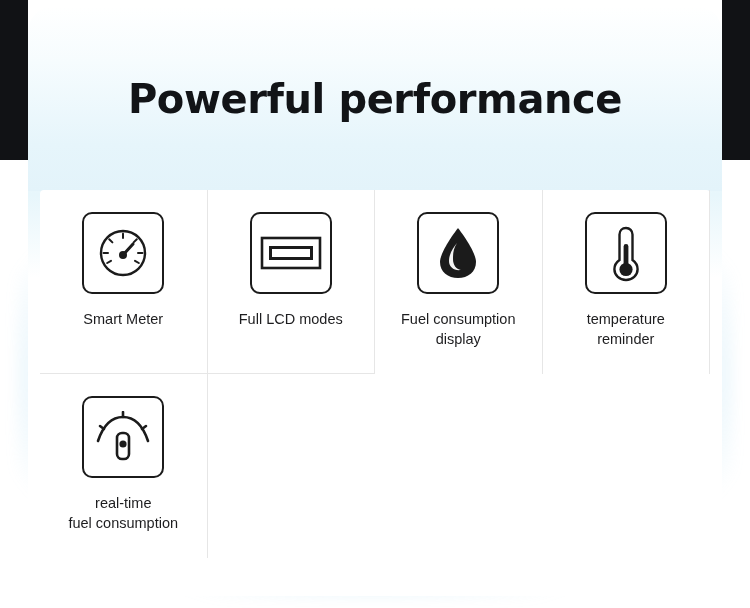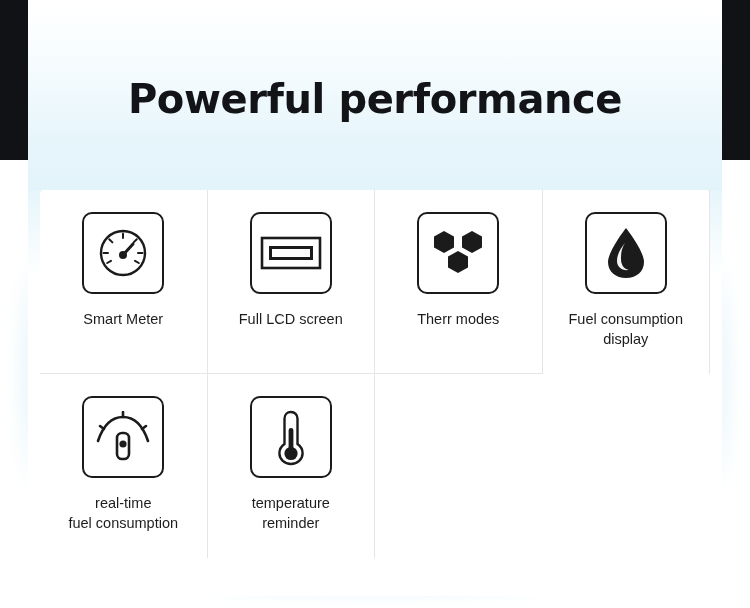--- a/index.html
+++ b/index.html
@@ -167,69 +167,59 @@
       </div>
 
       <div class="cell row1 c1">
         <div class="icon-box">
           <svg width="62" height="34" viewBox="0 0 62 34">
             <rect x="2" y="2" width="58" height="30" fill="none" stroke="#1b1b1b" stroke-width="2.6"></rect>
             <rect x="9" y="10" width="44" height="14" fill="#1b1b1b"></rect>
             <rect x="12" y="13" width="38" height="8" fill="#ffffff"></rect>
           </svg>
         </div>
-        <div class="cell-label">Full LCD screen</div>
-      </div>
-
-      <div class="cell row1 c2">
-        <div class="icon-box">
-          <svg width="60" height="52" viewBox="0 0 60 52">
-            <polygon points="16,4 26,9.5 26,20.5 16,26 6,20.5 6,9.5" fill="#1b1b1b"></polygon>
-            <polygon points="44,4 54,9.5 54,20.5 44,26 34,20.5 34,9.5" fill="#1b1b1b"></polygon>
-            <polygon points="30,24 40,29.5 40,40.5 30,46 20,40.5 20,29.5" fill="#1b1b1b"></polygon>
-          </svg>
-        </div>
-        <div class="cell-label">Therr modes</div>
-      </div>
+        <div class="cell-label">Full LCD modes</div>
+      </div>
+
 
 
       <div class="cell row2 c0">
         <div class="icon-box">
           <svg width="46" height="56" viewBox="0 0 46 56">
             <path d="M23 3 C23 3 5 26 5 37 C5 47 13 53 23 53 C33 53 41 47 41 37 C41 26 23 3 23 3 Z" fill="#1b1b1b"></path>
             <path d="M14 36 C14 28 19 22 22 18 C18 24 18 30 18 34 C18 40 21 44 26 45 C19 46 14 42 14 36 Z" fill="#ffffff" opacity="0.95"></path>
           </svg>
         </div>
         <div class="cell-label">Fuel consumption
 display</div>
+      </div>
+
+      <div class="cell row2 c2">
+        <div class="icon-box">
+          <svg width="34" height="58" viewBox="0 0 34 58">
+            <path d="M17 4 C13.2 4 10.5 6.8 10.5 10.5 L10.5 36 C7.3 38.2 5.4 41.6 5.4 45.3 C5.4 51.2 10.6 56 17 56 C23.4 56 28.6 51.2 28.6 45.3 C28.6 41.6 26.7 38.2 23.5 36 L23.5 10.5 C23.5 6.8 20.8 4 17 4 Z" fill="none" stroke="#1b1b1b" stroke-width="2.4"></path>
+            <circle cx="17" cy="45.5" r="6.6" fill="#1b1b1b"></circle>
+            <rect x="14.6" y="20" width="4.8" height="22" rx="2.4" fill="#1b1b1b"></rect>
+          </svg>
+        </div>
+        <div class="cell-label">temperature
+reminder</div>
       </div>
 
       <div class="cell row2 c1">
         <div class="icon-box">
           <svg width="58" height="52" viewBox="0 0 58 52">
             <path d="M4 30 C10 12 20 6 29 6 C38 6 48 12 54 30" fill="none" stroke="#1b1b1b" stroke-width="2.6" stroke-linecap="round"></path>
             <line x1="29" y1="6" x2="29" y2="1" stroke="#1b1b1b" stroke-width="2.6" stroke-linecap="round"></line>
             <line x1="10" y1="18" x2="6" y2="15" stroke="#1b1b1b" stroke-width="2.6" stroke-linecap="round"></line>
             <line x1="48" y1="18" x2="52" y2="15" stroke="#1b1b1b" stroke-width="2.6" stroke-linecap="round"></line>
             <rect x="23" y="22" width="12" height="26" rx="5" fill="none" stroke="#1b1b1b" stroke-width="2.6"></rect>
             <circle cx="29" cy="33" r="3.6" fill="#1b1b1b"></circle>
           </svg>
         </div>
         <div class="cell-label">real-time
 fuel consumption</div>
       </div>
 
-      <div class="cell row2 c2">
-        <div class="icon-box">
-          <svg width="34" height="58" viewBox="0 0 34 58">
-            <path d="M17 4 C13.2 4 10.5 6.8 10.5 10.5 L10.5 36 C7.3 38.2 5.4 41.6 5.4 45.3 C5.4 51.2 10.6 56 17 56 C23.4 56 28.6 51.2 28.6 45.3 C28.6 41.6 26.7 38.2 23.5 36 L23.5 10.5 C23.5 6.8 20.8 4 17 4 Z" fill="none" stroke="#1b1b1b" stroke-width="2.4"></path>
-            <circle cx="17" cy="45.5" r="6.6" fill="#1b1b1b"></circle>
-            <rect x="14.6" y="20" width="4.8" height="22" rx="2.4" fill="#1b1b1b"></rect>
-          </svg>
-        </div>
-        <div class="cell-label">temperature
-reminder</div>
-      </div>
-
 
     </div>
   </div>
 </div>
 
 </body></html>

